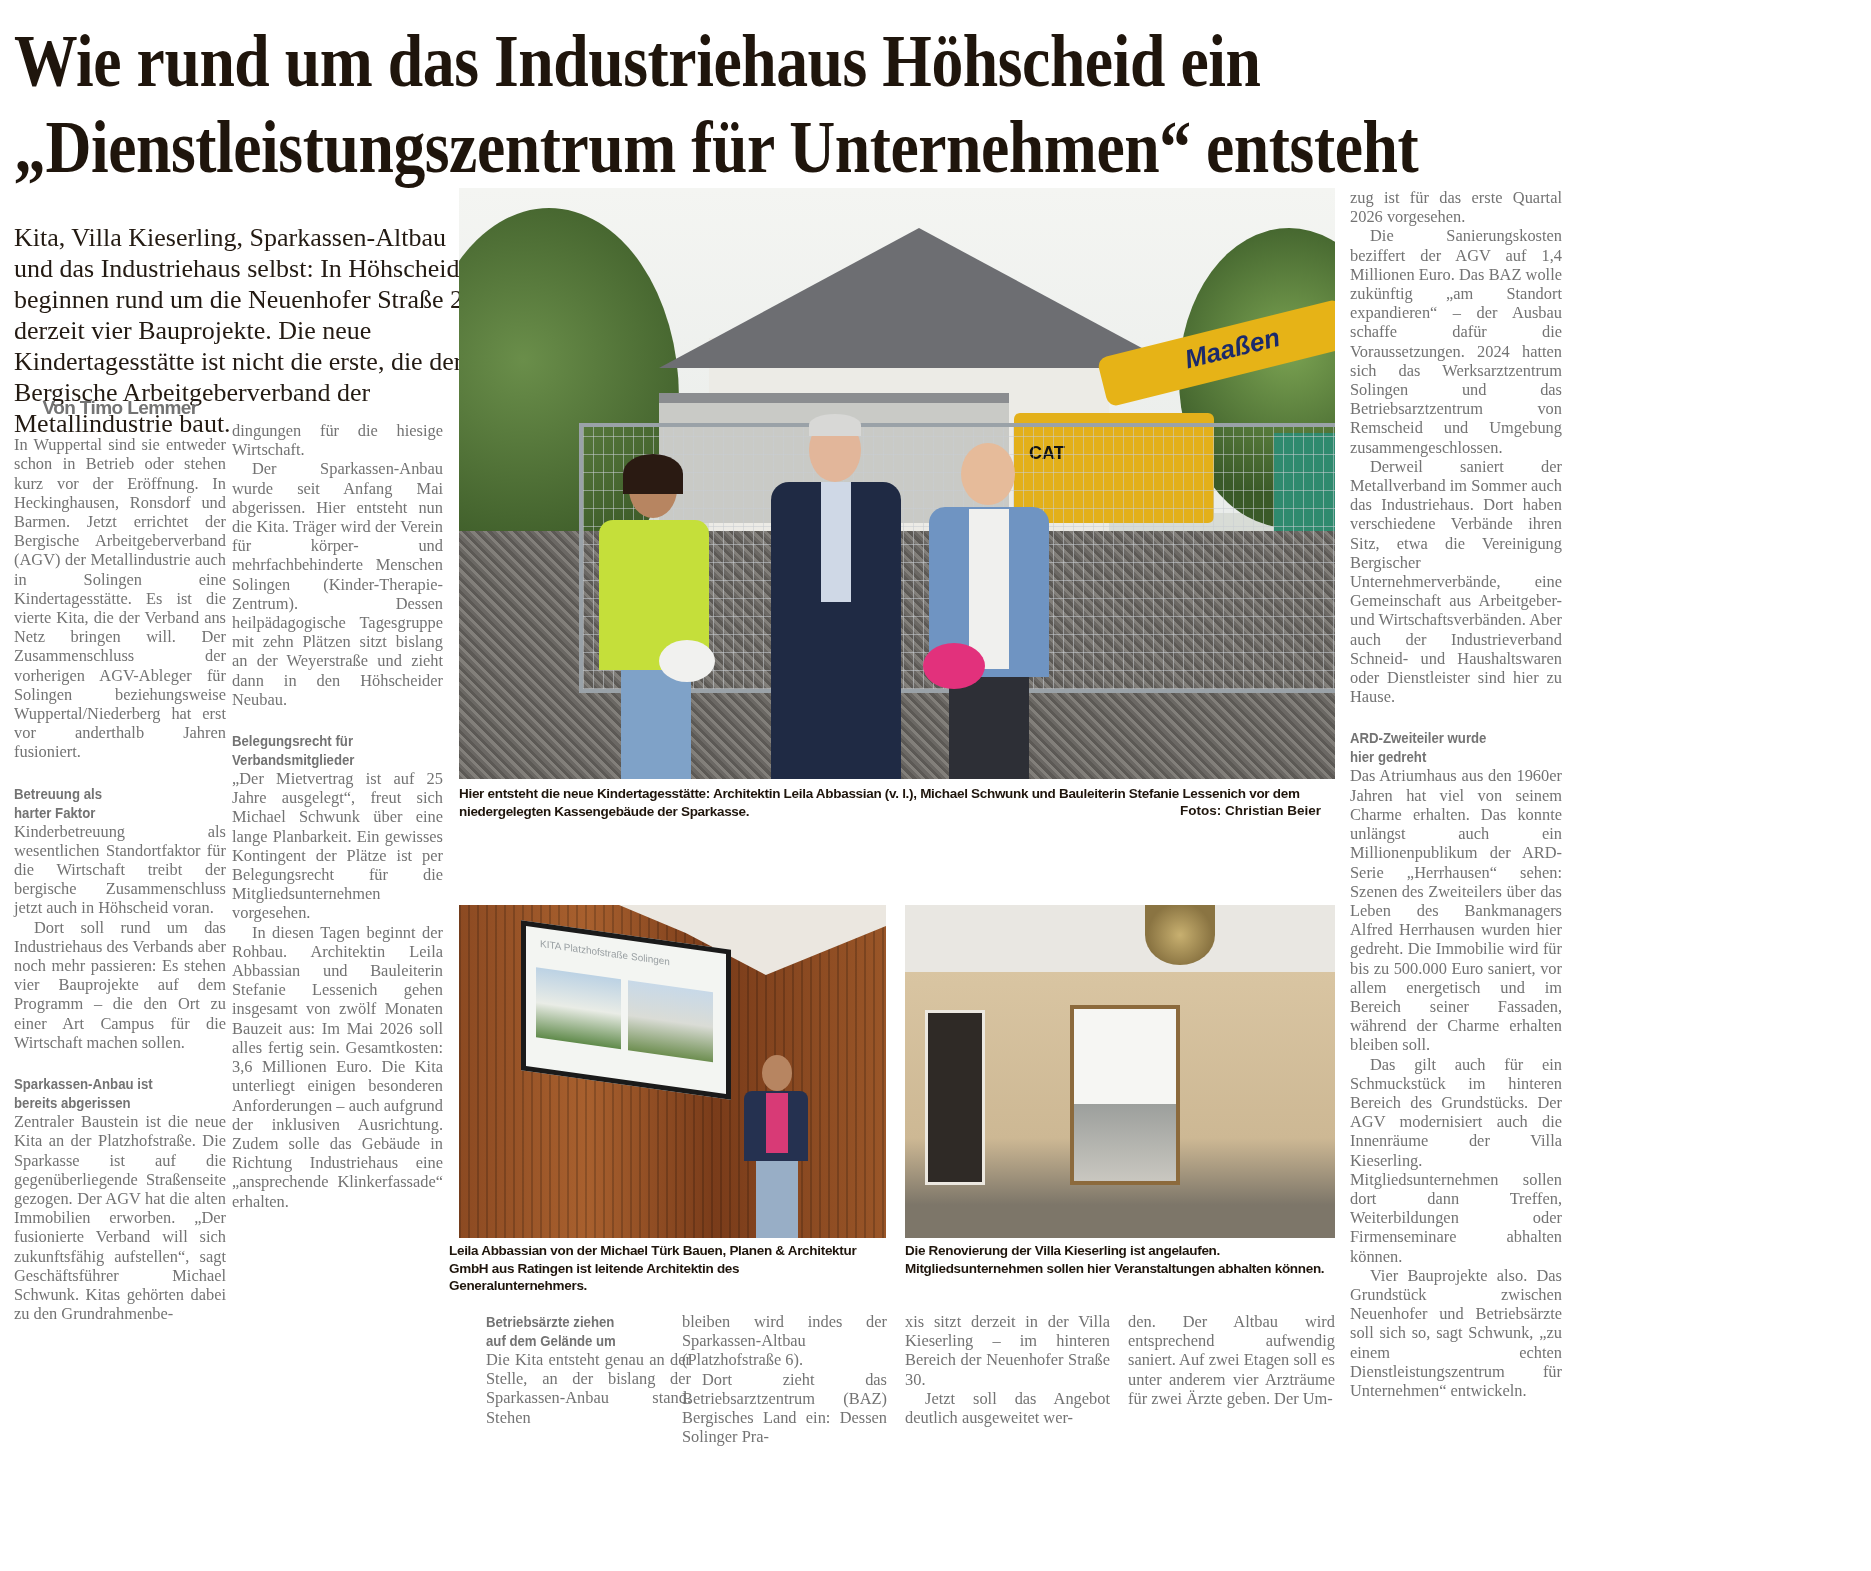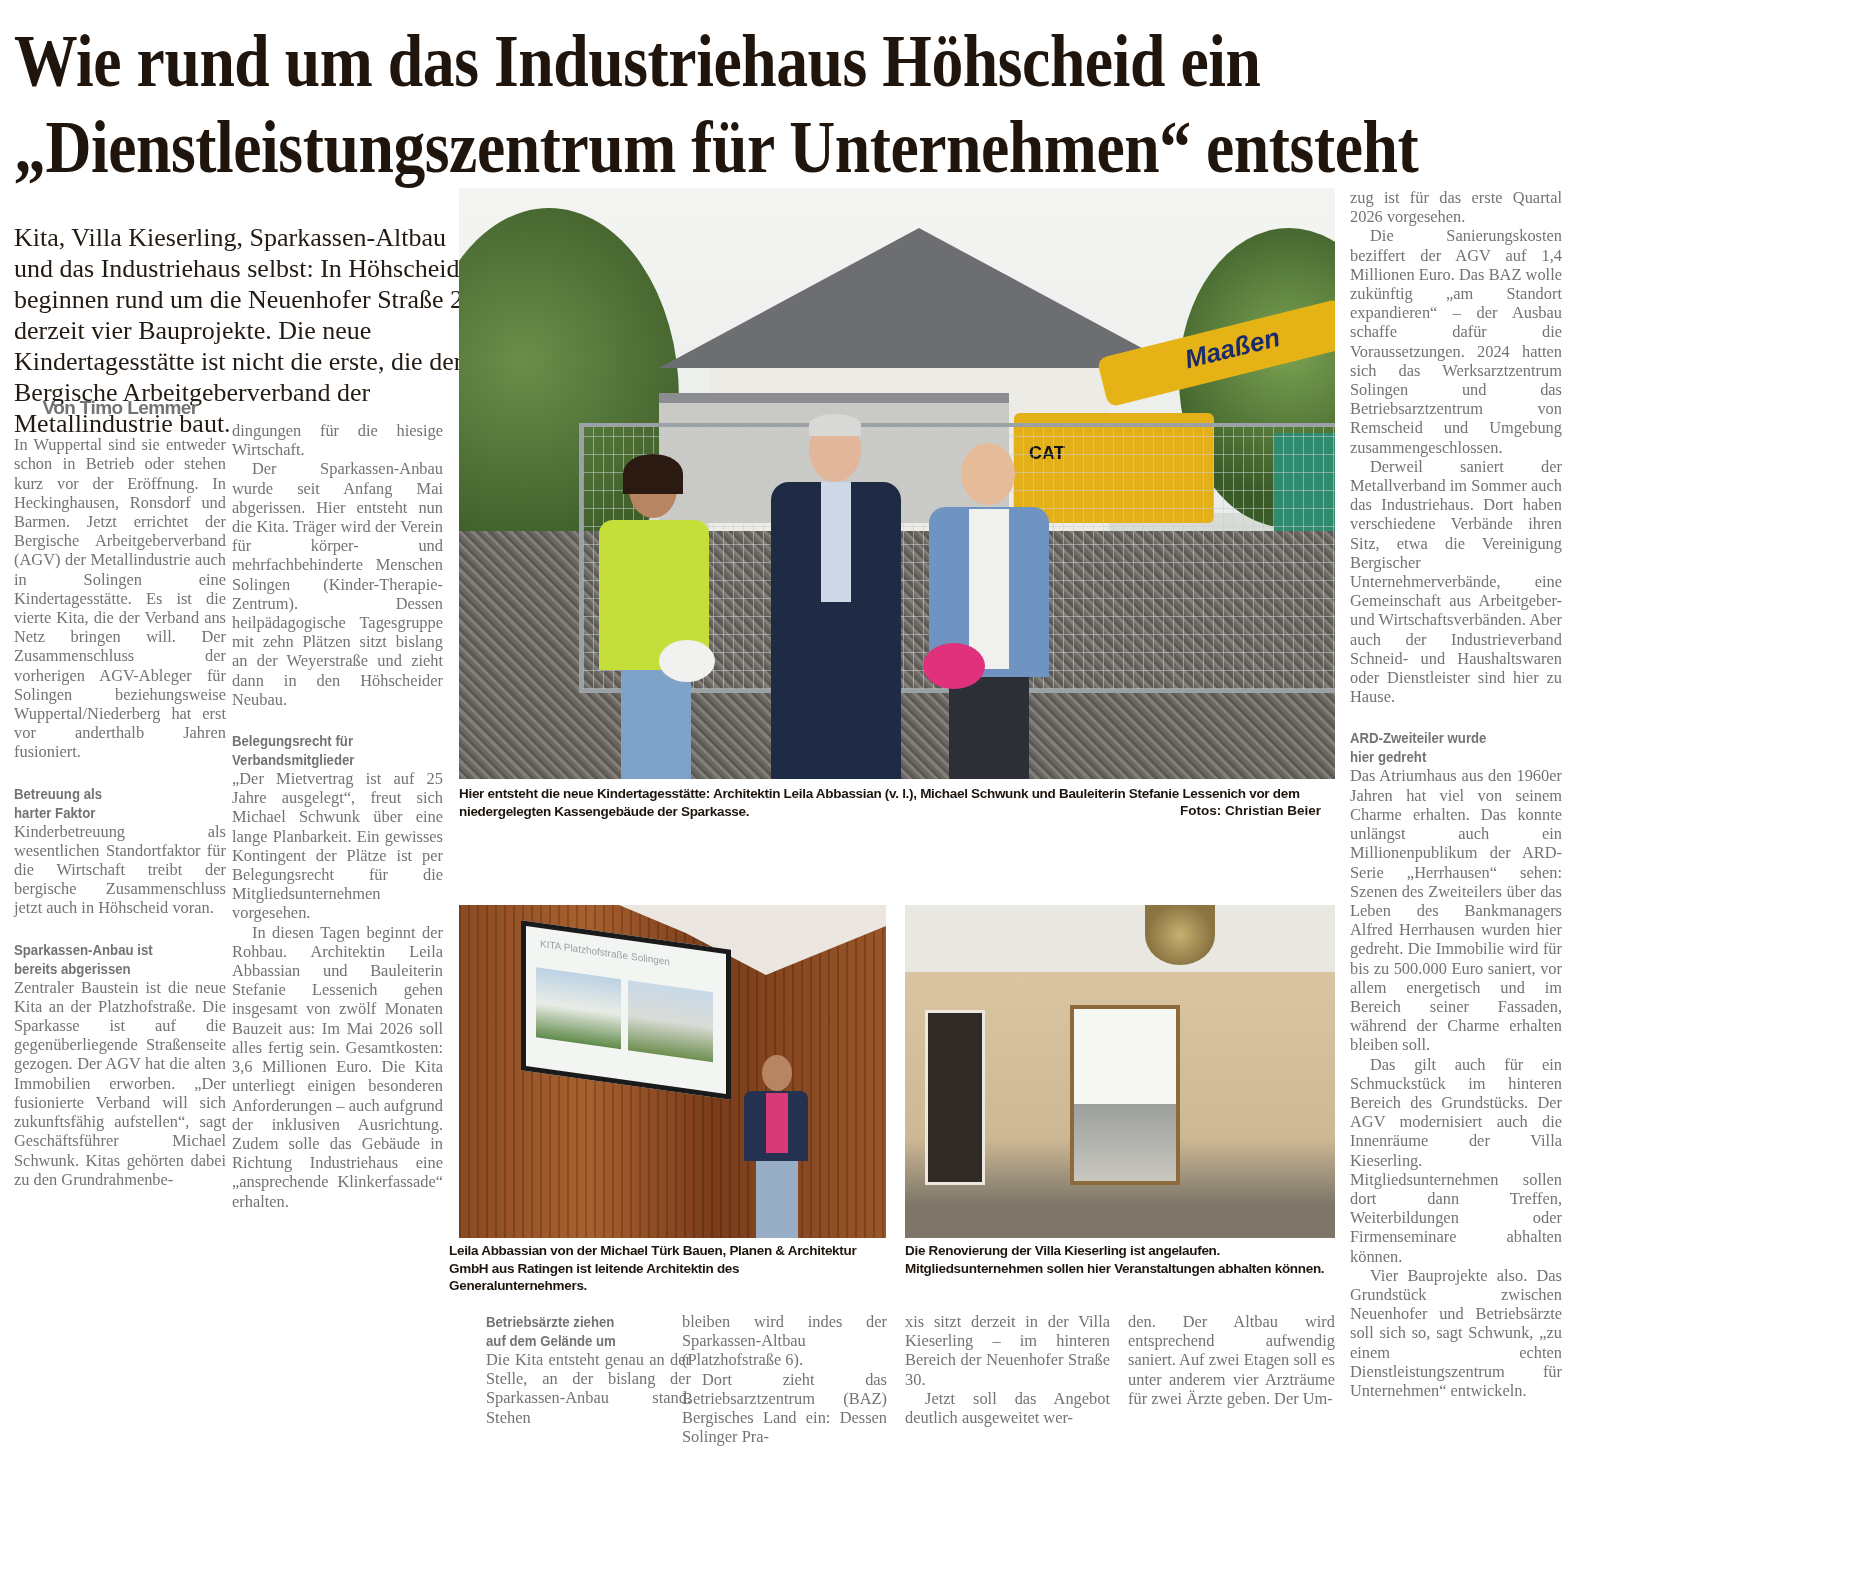--- a/index.html
+++ b/index.html
@@ -43,20 +43,21 @@
   <div>„Dienstleistungszentrum für Unternehmen“ entsteht</div>
 </h1>
 
 <div class="teaser">Kita, Villa Kieserling, Sparkassen-Altbau und das Industriehaus selbst: In Höhscheid beginnen rund um die Neuenhofer Straße 24 derzeit vier Bauprojekte. Die neue Kindertagesstätte ist nicht die erste, die der Bergische Arbeitgeberverband der Metallindustrie baut.</div>
 
 <div class="col" style="left:14px; top:398px; width:212px;">
   <p class="byline">Von Timo Lemmer</p>
   <p style="margin-top:18px;">In Wuppertal sind sie entweder schon in Betrieb oder stehen kurz vor der Eröffnung. In Heckinghausen, Ronsdorf und Barmen. Jetzt errichtet der Bergische Arbeitgeberverband (AGV) der Metallindustrie auch in Solingen eine Kindertagesstätte. Es ist die vierte Kita, die der Verband ans Netz bringen will. Der Zusammenschluss der vorherigen AGV-Ableger für Solingen beziehungsweise Wuppertal/Niederberg hat erst vor anderthalb Jahren fusioniert.</p>
   <p class="sub" style="white-space:normal;width:140px;">Betreuung als harter Faktor</p>
   <p>Kinderbetreuung als wesentlichen Standortfaktor für die Wirtschaft treibt der bergische Zusammenschluss jetzt auch in Höhscheid voran.</p>
+  <p class="ind">Dort soll rund um das Industriehaus des Verbands aber noch mehr passieren: Es stehen vier Bauprojekte auf dem Programm – die den Ort zu einer Art Campus für die Wirtschaft machen sollen.</p>
   <p class="sub" style="white-space:normal;width:170px;">Sparkassen-Anbau ist bereits abgerissen</p>
   <p>Zentraler Baustein ist die neue Kita an der Platzhofstraße. Die Sparkasse ist auf die gegenüberliegende Straßenseite gezogen. Der AGV hat die alten Immobilien erworben. „Der fusionierte Verband will sich zukunftsfähig aufstellen“, sagt Geschäftsführer Michael Schwunk. Kitas gehörten dabei zu den Grundrahmenbe-</p>
 </div>
 
 <div class="col" style="left:232px; top:398px; width:211px;margin-top:23px;">
   <p>dingungen für die hiesige Wirtschaft.</p>
   <p class="ind">Der Sparkassen-Anbau wurde seit Anfang Mai abgerissen. Hier entsteht nun die Kita. Träger wird der Verein für körper- und mehrfachbehinderte Menschen Solingen (Kinder-Therapie-Zentrum). Dessen heilpädagogische Tagesgruppe mit zehn Plätzen sitzt bislang an der Weyerstraße und zieht dann in den Höhscheider Neubau.</p>
   <p class="sub" style="white-space:normal;width:170px;">Belegungsrecht für Verbandsmitglieder</p>
   <p>„Der Mietvertrag ist auf 25 Jahre ausgelegt“, freut sich Michael Schwunk über eine lange Planbarkeit. Ein gewisses Kontingent der Plätze ist per Belegungsrecht für die Mitgliedsunternehmen vorgesehen.</p>
   <p class="ind">In diesen Tagen beginnt der Rohbau. Architektin Leila Abbassian und Bauleiterin Stefanie Lessenich gehen insgesamt von zwölf Monaten Bauzeit aus: Im Mai 2026 soll alles fertig sein. Gesamtkosten: 3,6 Millionen Euro. Die Kita unterliegt einigen besonderen Anforderungen – auch aufgrund der inklusiven Ausrichtung. Zudem solle das Gebäude in Richtung Industriehaus eine „ansprechende Klinkerfassade“ erhalten.</p>

